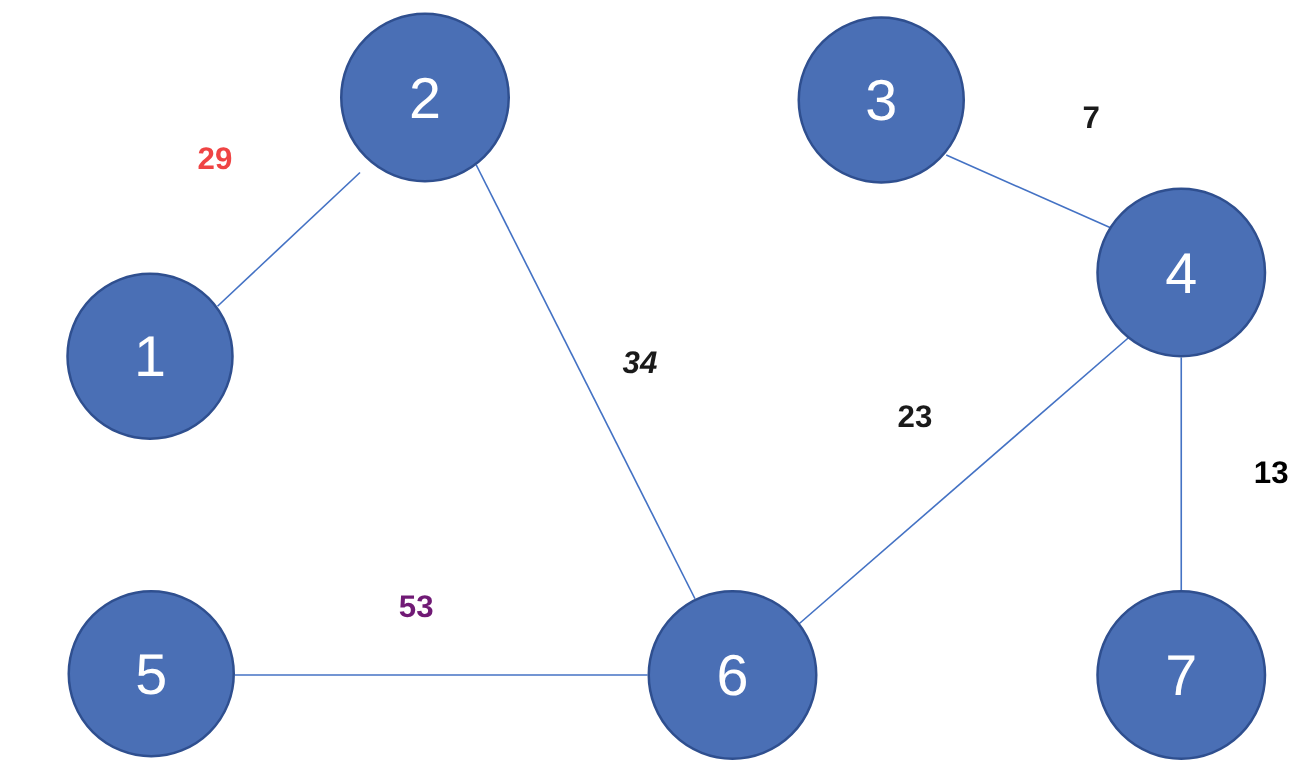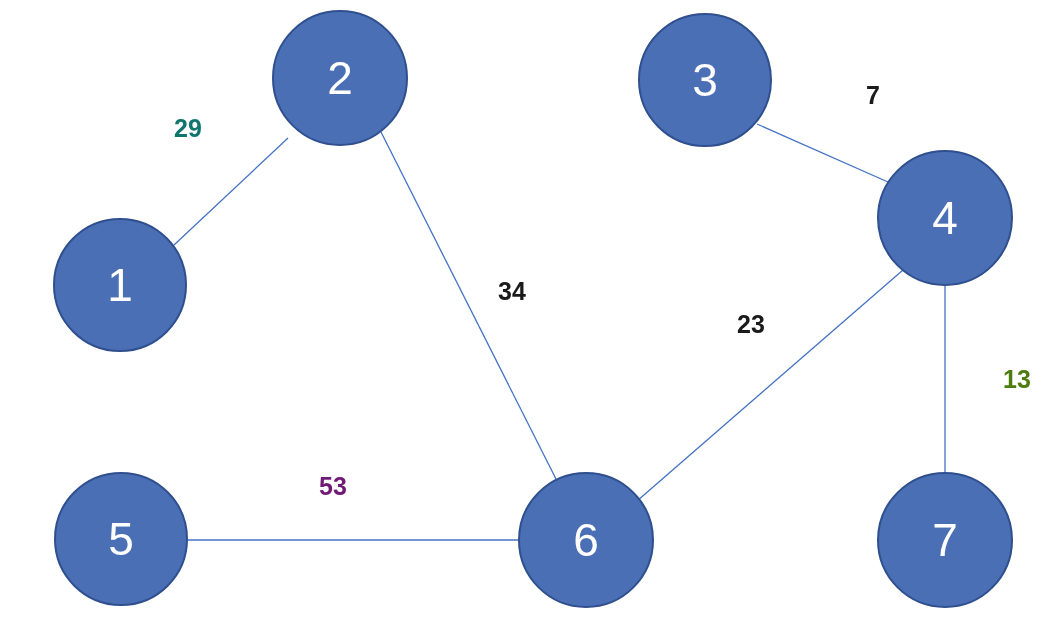--- a/index.html
+++ b/index.html
@@ -88,21 +88,21 @@
         <span class="node-label" style="color: rgb(255, 255, 255);">5</span>
       </div>
       <div class="graph-node" style="left: 518px; top: 472px; width: 136px; height: 136px; background: rgb(74, 111, 181); border-color: rgb(47, 79, 143);">
         <span class="node-label" style="color: rgb(255, 255, 255);">6</span>
       </div>
       <div class="graph-node" style="left: 877px; top: 472px; width: 136px; height: 136px; background: rgb(74, 111, 181); border-color: rgb(47, 79, 143);">
         <span class="node-label" style="color: rgb(255, 255, 255);">7</span>
       </div>
     </div>
   <div id="weights-group">
-      <div class="edge-weight" style="left: 188px; top: 128px; color: #0f766e;">29</div>
-      <div class="edge-weight" style="left: 512px; top: 291px; color: rgb(26, 26, 26);">34</div>
+      <div class="edge-weight" style="left: 172px; top: 128px; color: #ef4444;">29</div>
+      <div class="edge-weight" style="left: 512px; top: 291px; color: rgb(26, 26, 26); font-style: italic;">34</div>
       <div class="edge-weight" style="left: 873px; top: 95px; color: rgb(26, 26, 26);">7</div>
-      <div class="edge-weight" style="left: 732px; top: 324px; color: rgb(26, 26, 26); margin-left: 19px;">23</div>
-      <div class="edge-weight" style="left: 1017px; top: 379px; color: #4d7c0f;">13</div>
+      <div class="edge-weight" style="left: 732px; top: 334px; color: rgb(26, 26, 26);">23</div>
+      <div class="edge-weight" style="left: 1017px; top: 379px; color: #000000;">13</div>
       <div class="edge-weight" style="left: 333px; top: 486px; color: #701a75;">53</div>
     </div>
 
 </div>
 
 </body></html>

